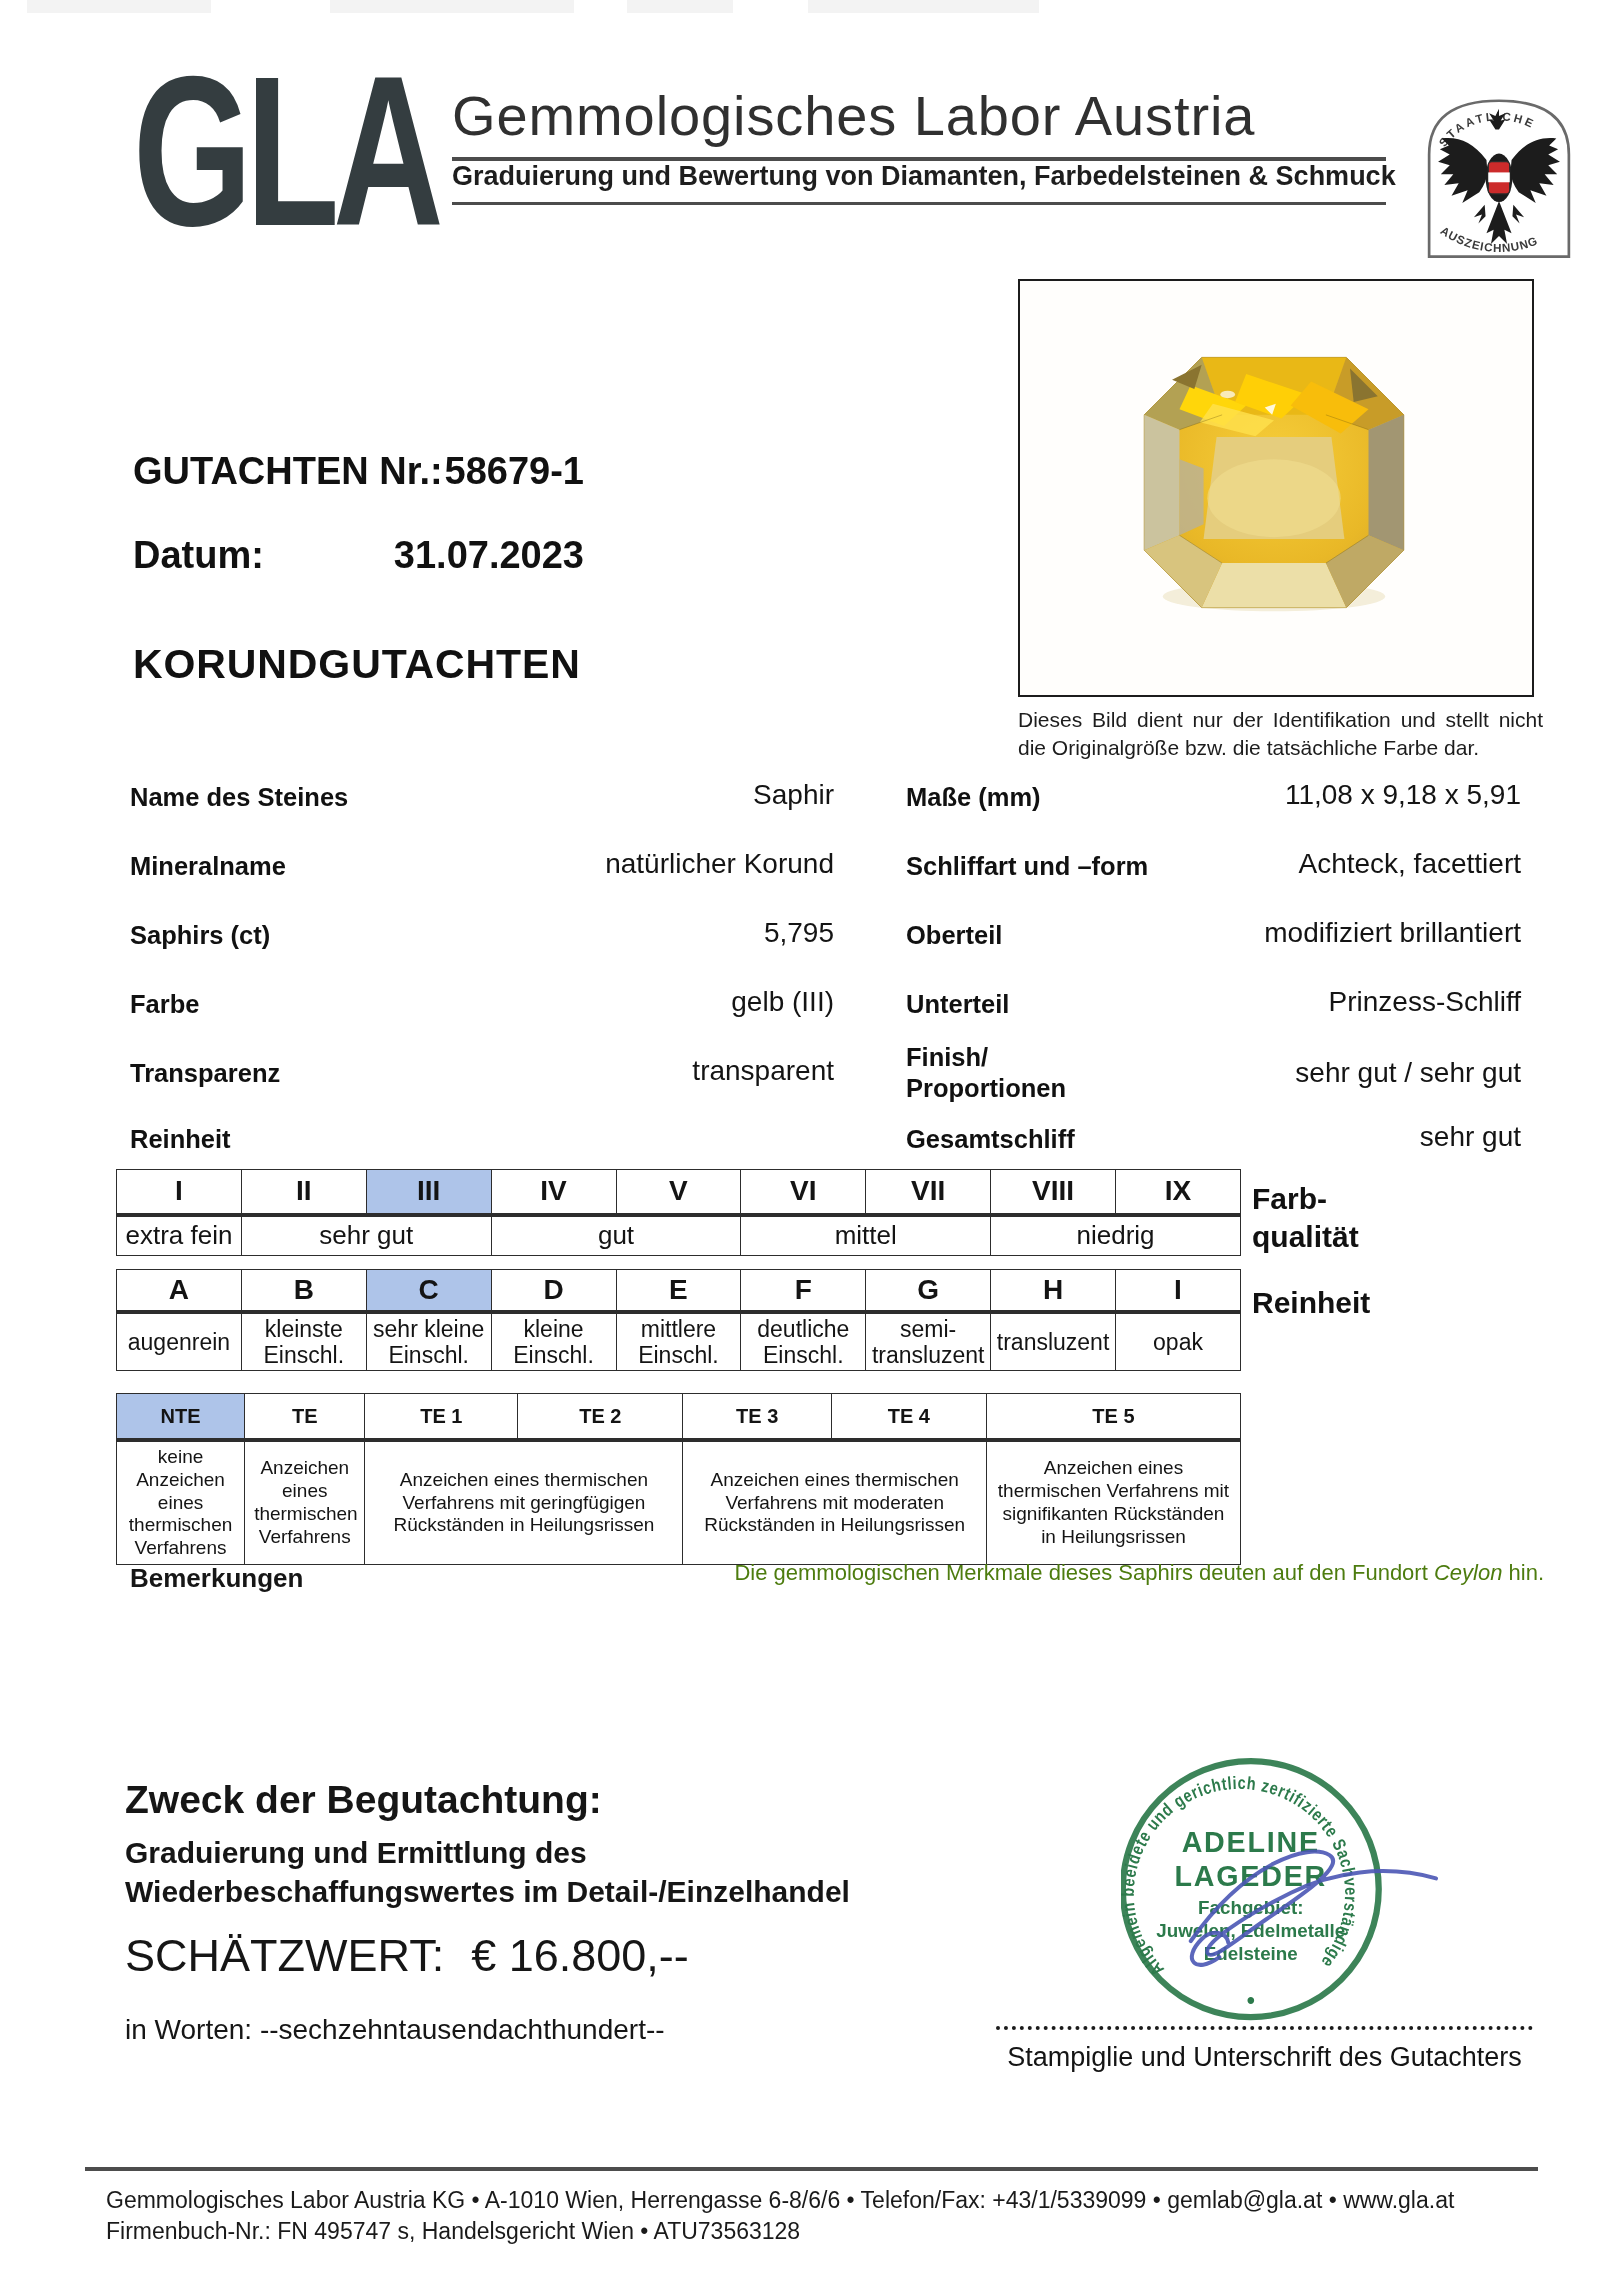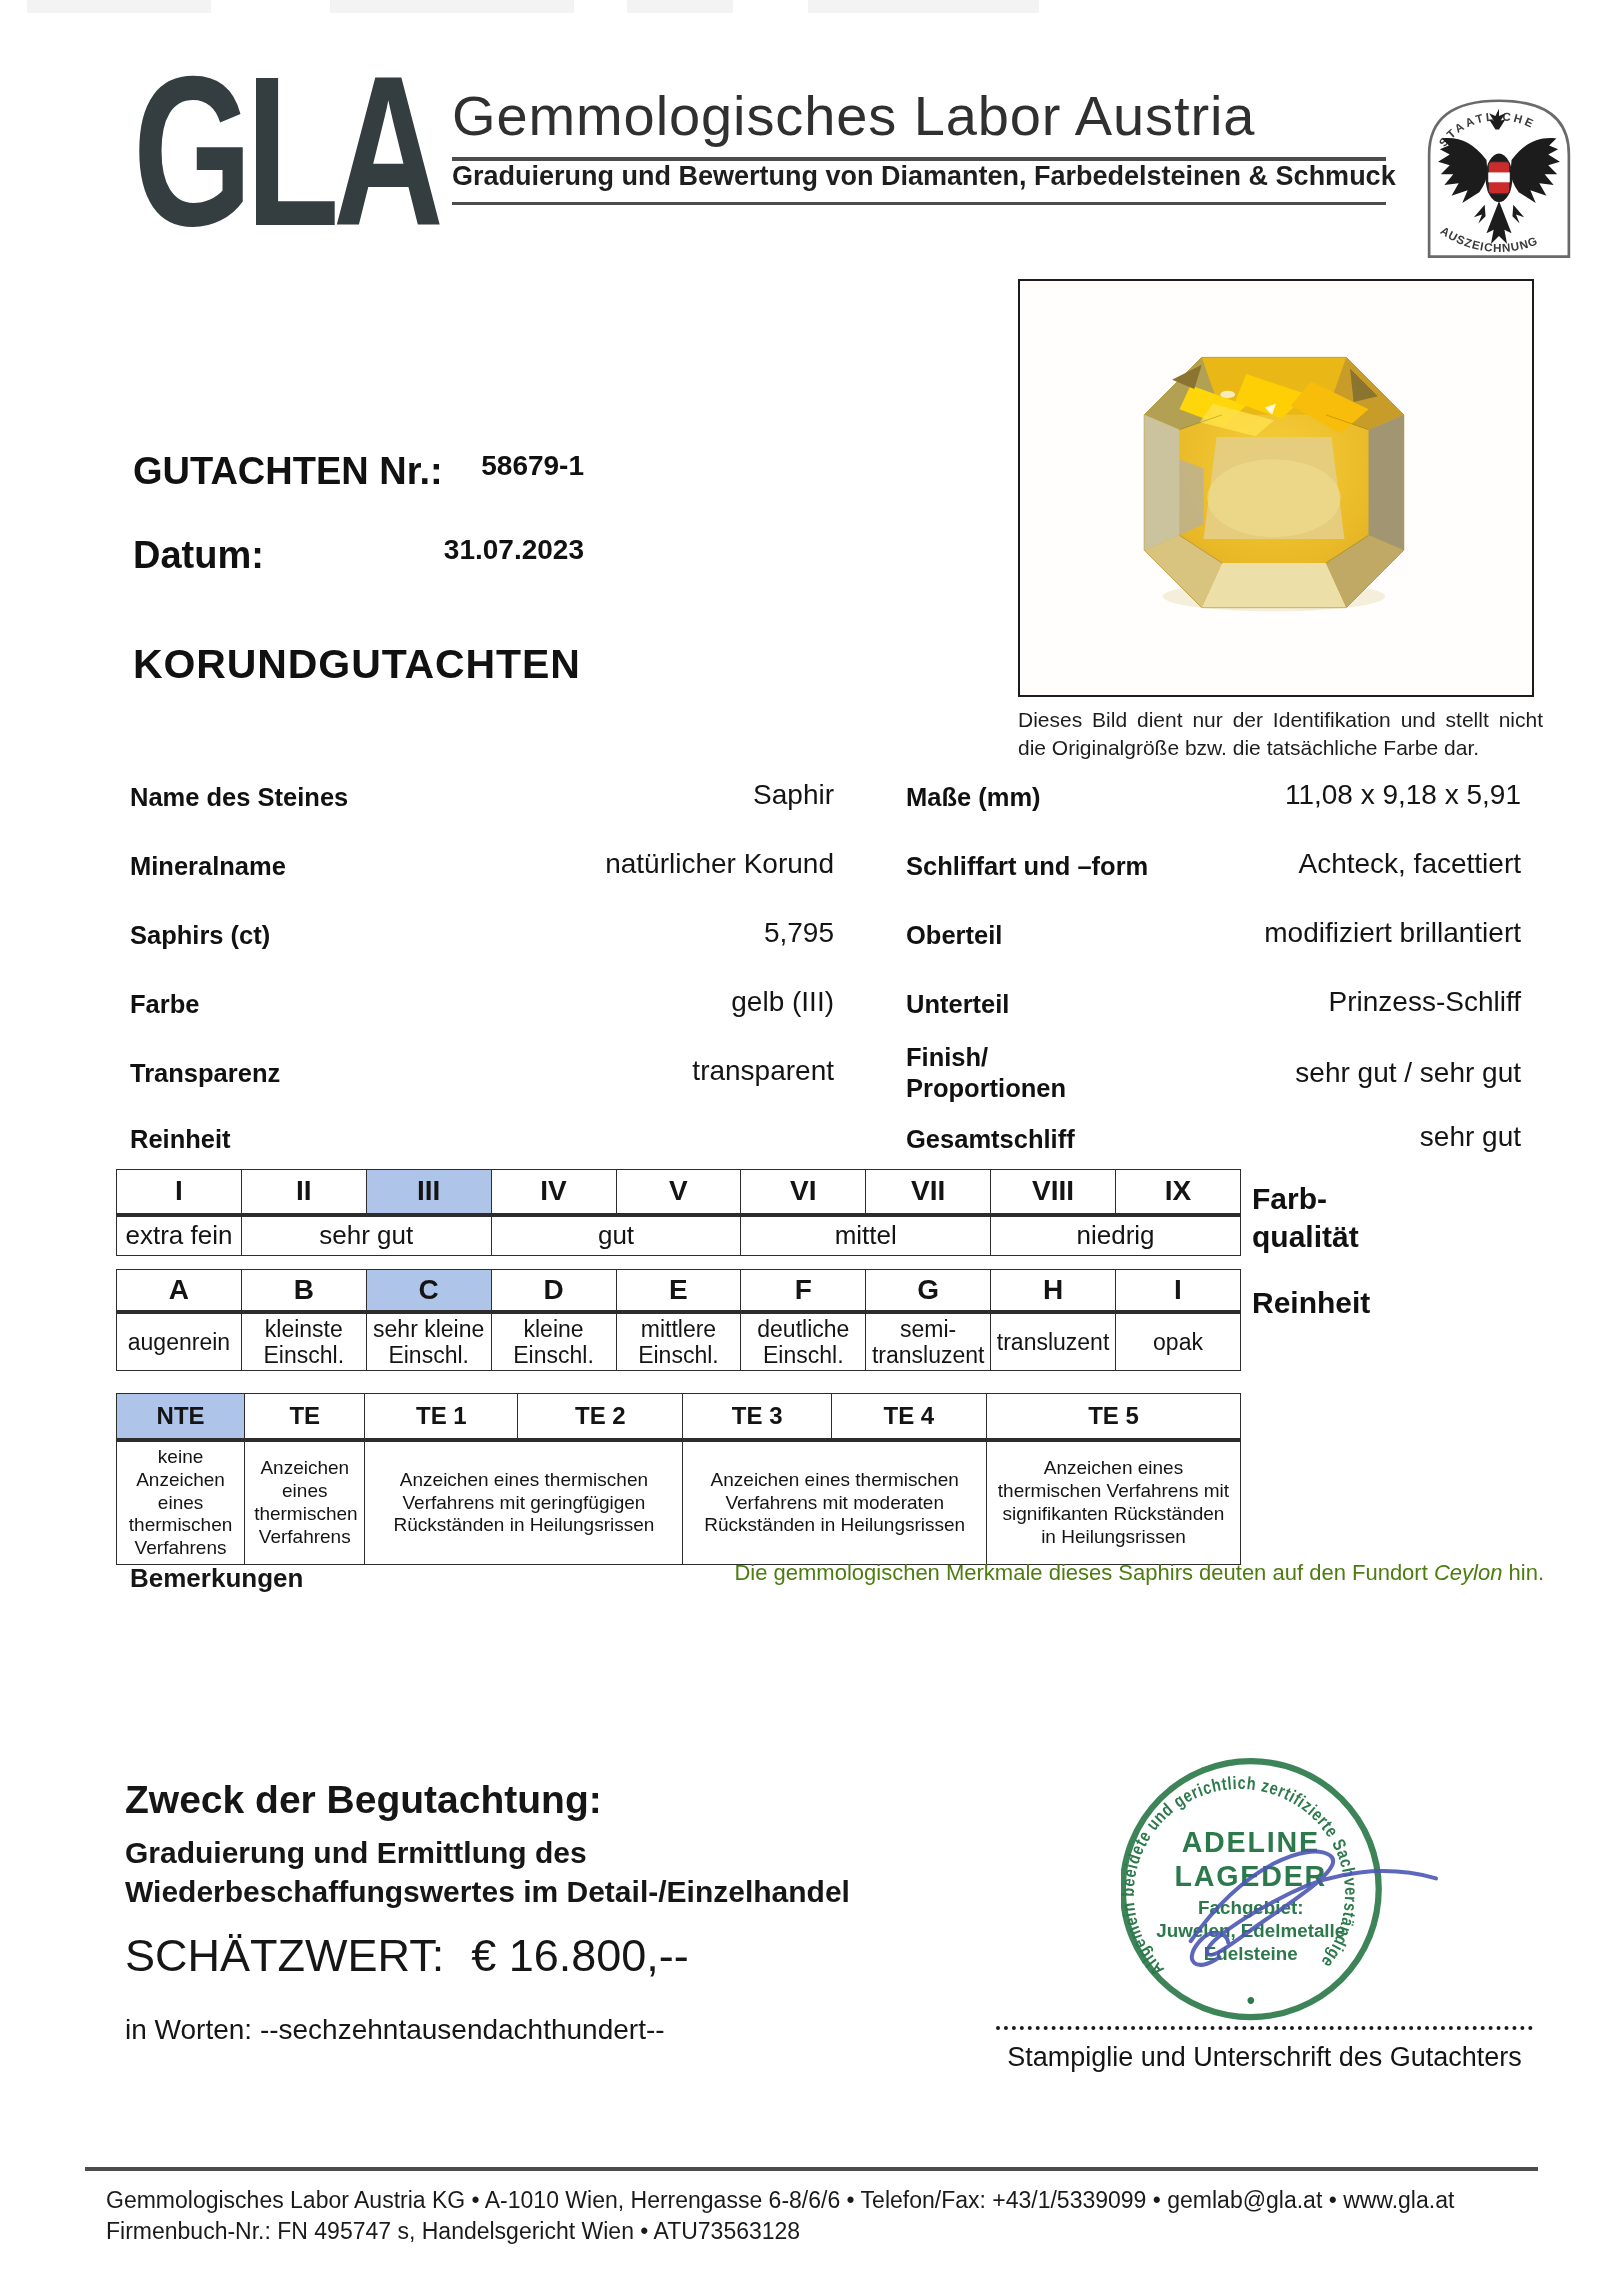--- a/index.html
+++ b/index.html
@@ -20,21 +20,21 @@
   }
   .title-block{left:452px; top:88px; width:934px;}
   .lab-title{font-size:56px; font-weight:400; color:#303030; letter-spacing:0.9px; line-height:1; white-space:nowrap;}
   .hrule{height:3.6px; background:#4c4c4c; margin-top:13.4px;}
   .hrule2{height:2.7px; background:#4c4c4c; margin-top:9.9px;}
   .lab-subtitle{margin-top:0; font-size:27px; font-weight:bold; color:#1e1e1e; white-space:nowrap;}
   .emblem{left:1420px; top:90px;}
 
   
   .meta-label{left:133px; font-size:38px; font-weight:bold; color:#111;}
-  .meta-value{left:269px; width:315px; text-align:right; font-size:28px; font-weight:bold; color:#111;}
+  .meta-value{left:269px; width:315px; text-align:right; font-size:38px; font-weight:bold; color:#111;}
   .doc-title{left:133px; top:641px; font-size:41px; font-weight:bold; letter-spacing:0.9px; color:#111;}
 
   
   .photo-frame{left:1018px; top:279px; width:512px; height:414px; border:2.7px solid #1c1c1c; background:#fffefc;}
   .photo-frame svg{position:absolute; left:115px; top:67px;}
   .photo-caption{left:1018px; top:706px; width:525px; font-size:21px; line-height:1.32; color:#1d1d1d; text-align:justify;}
 
   
   .prop-label{font-size:25.5px; font-weight:bold; color:#111; white-space:nowrap;}
   .prop-label.pre{white-space:pre-line; line-height:1.2;}
@@ -53,21 +53,21 @@
   }
   table.scale tr:first-child th{border-bottom:4.5px solid #2d2d2d; font-weight:bold;}
   .hl{background:var(--hl,#aec4e9);}
   #color-scale{margin-bottom:12.5px;}
   #color-scale tr:first-child{height:45px;}  #color-scale tr:last-child{height:41px;}
   #color-scale th{font-size:28px;} #color-scale td{font-size:26px;}
   #clarity-scale{margin-bottom:21.5px;}
   #clarity-scale tr:first-child{height:43px;} #clarity-scale tr:last-child{height:57px;}
   #clarity-scale th{font-size:28px;} #clarity-scale td{font-size:23px; line-height:1.15;}
   #treatment-scale tr:first-child{height:47px;} #treatment-scale tr:last-child{height:100px;}
-  #treatment-scale th{font-size:24px;} #treatment-scale td{font-size:19px; line-height:1.2; padding:3.6px 9px;}
+  #treatment-scale th{font-size:20px;} #treatment-scale td{font-size:19px; line-height:1.2; padding:3.6px 9px;}
   .axis-label{left:1252px; font-size:30px; font-weight:bold; color:#111; white-space:pre-line; line-height:1.25;}
 
   
   .remark-label{left:130px; top:1563px; font-size:26px; font-weight:bold;}
   .remark-text{left:407px; top:1560px; width:1137px; font-size:22px; color:#4d7c0f;text-align:right;}
   .remark-text .origin{font-style:italic;}
 
   
   .purpose-title{left:125px; top:1778px; font-size:39px; font-weight:bold;}
   .purpose-line1{left:125px; top:1836px; font-size:30px; font-weight:bold;}

